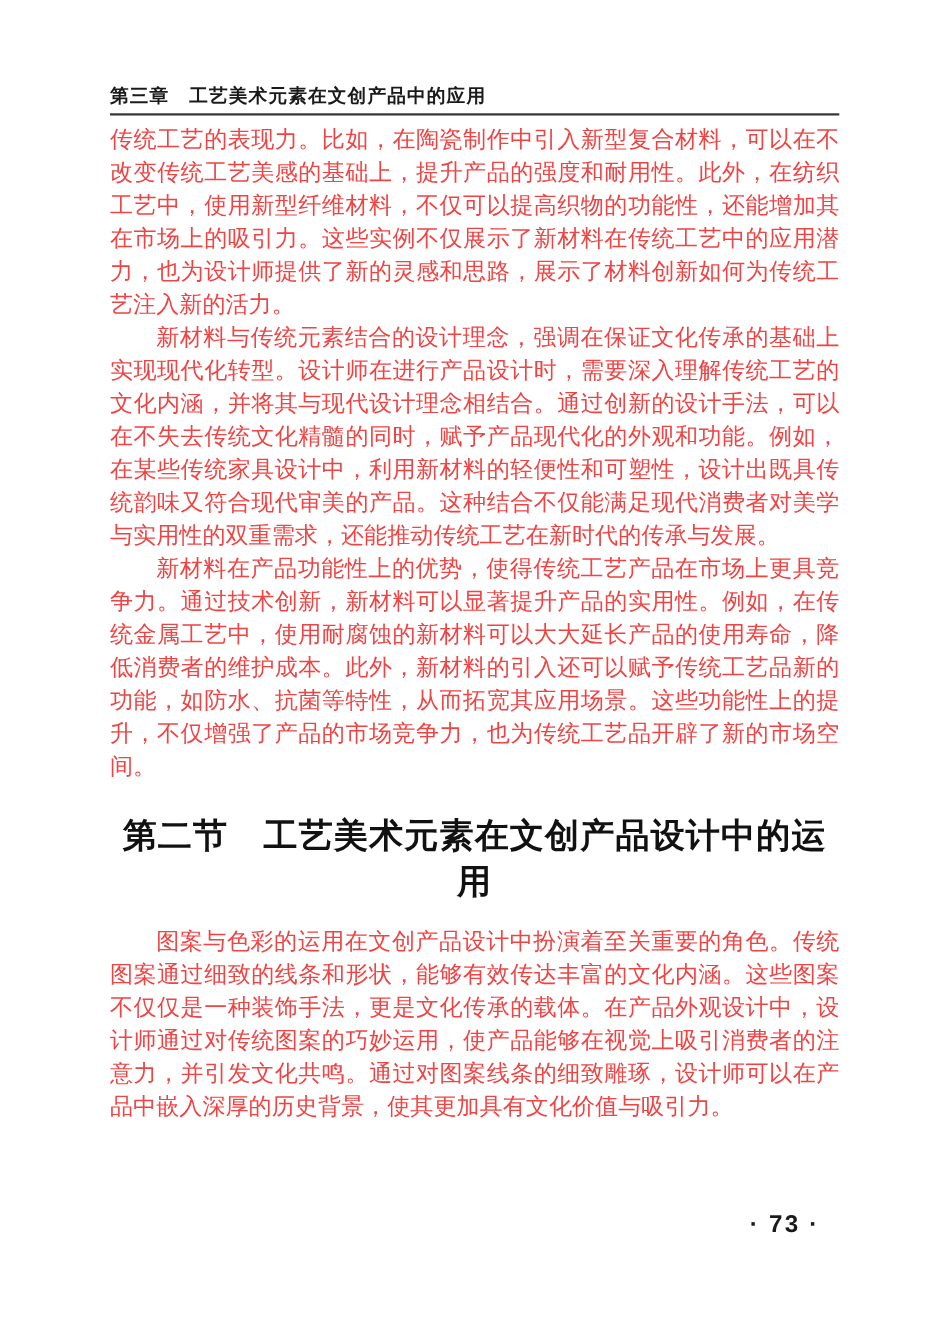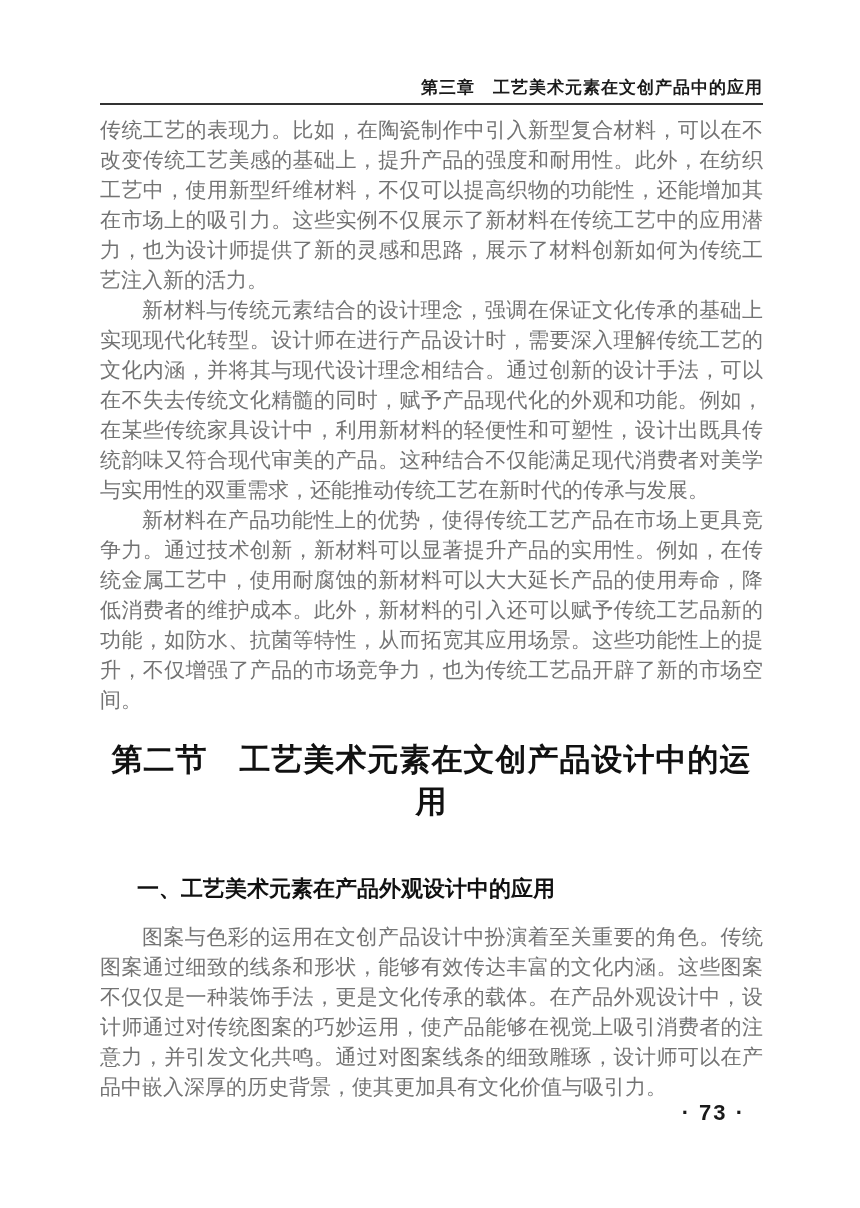--- a/index.html
+++ b/index.html
@@ -16,38 +16,37 @@
     position: absolute;
     left: 100px;
     top: 70px;
     width: 663px;
   }
   .chapter-header {
     font-family: "Liberation Sans", "DejaVu Sans", sans-serif;
     font-weight: bold;
     font-size: 17px;
     line-height: 20px;
-    text-align: right;
     letter-spacing: 1px;
     padding-top: 8px;
     color: #1a1a1a;
   }
   .header-rule {
     border: none;
     border-top: 2px solid #333333;
     margin: 5px 0 0 0;
     height: 0;
   }
   .body-text p {
-    font-family: Liberation Sans, sans-serif;
+    font-family: Liberation Mono, monospace;
     font-size: 21px;
     line-height: 30px;
     text-align: justify;
     margin: 0;
-    color: #737373;
+    color: #ef4444;
   }
   .body-text p.first { margin-top: 10px; }
   .indent { text-indent: 2em; }
   .section-title {
     font-family: "Liberation Sans", "DejaVu Sans", sans-serif;
     font-weight: bold;
     font-size: 31px;
     line-height: 42px;
     text-align: center;
     letter-spacing: 1px;
@@ -95,21 +94,20 @@
     <hr class="header-rule">
 
     <div class="body-text">
       <p class="first">传统工艺的表现力。比如，在陶瓷制作中引入新型复合材料，可以在不改变传统工艺美感的基础上，提升产品的强度和耐用性。此外，在纺织工艺中，使用新型纤维材料，不仅可以提高织物的功能性，还能增加其在市场上的吸引力。这些实例不仅展示了新材料在传统工艺中的应用潜力，也为设计师提供了新的灵感和思路，展示了材料创新如何为传统工艺注入新的活力。</p>
       <p class="indent">新材料与传统元素结合的设计理念，强调在保证文化传承的基础上实现现代化转型。设计师在进行产品设计时，需要深入理解传统工艺的文化内涵，并将其与现代设计理念相结合。通过创新的设计手法，可以在不失去传统文化精髓的同时，赋予产品现代化的外观和功能。例如，在某些传统家具设计中，利用新材料的轻便性和可塑性，设计出既具传统韵味又符合现代审美的产品。这种结合不仅能满足现代消费者对美学与实用性的双重需求，还能推动传统工艺在新时代的传承与发展。</p>
       <p class="indent">新材料在产品功能性上的优势，使得传统工艺产品在市场上更具竞争力。通过技术创新，新材料可以显著提升产品的实用性。例如，在传统金属工艺中，使用耐腐蚀的新材料可以大大延长产品的使用寿命，降低消费者的维护成本。此外，新材料的引入还可以赋予传统工艺品新的功能，如防水、抗菌等特性，从而拓宽其应用场景。这些功能性上的提升，不仅增强了产品的市场竞争力，也为传统工艺品开辟了新的市场空间。</p>
     </div>
 
     <h1 class="section-title">第二节　工艺美术元素在文创产品设计中的运用</h1>
 
-    <h2 class="subsection-title">一、工艺美术元素在产品外观设计中的应用</h2>
 
 
     <div class="body-text">
       <p class="indent closing-paragraph">图案与色彩的运用在文创产品设计中扮演着至关重要的角色。传统图案通过细致的线条和形状，能够有效传达丰富的文化内涵。这些图案不仅仅是一种装饰手法，更是文化传承的载体。在产品外观设计中，设计师通过对传统图案的巧妙运用，使产品能够在视觉上吸引消费者的注意力，并引发文化共鸣。通过对图案线条的细致雕琢，设计师可以在产品中嵌入深厚的历史背景，使其更加具有文化价值与吸引力。</p>
     </div>
 
   </div>
 
   <div class="page-number">· 73 ·</div>
 </div>

